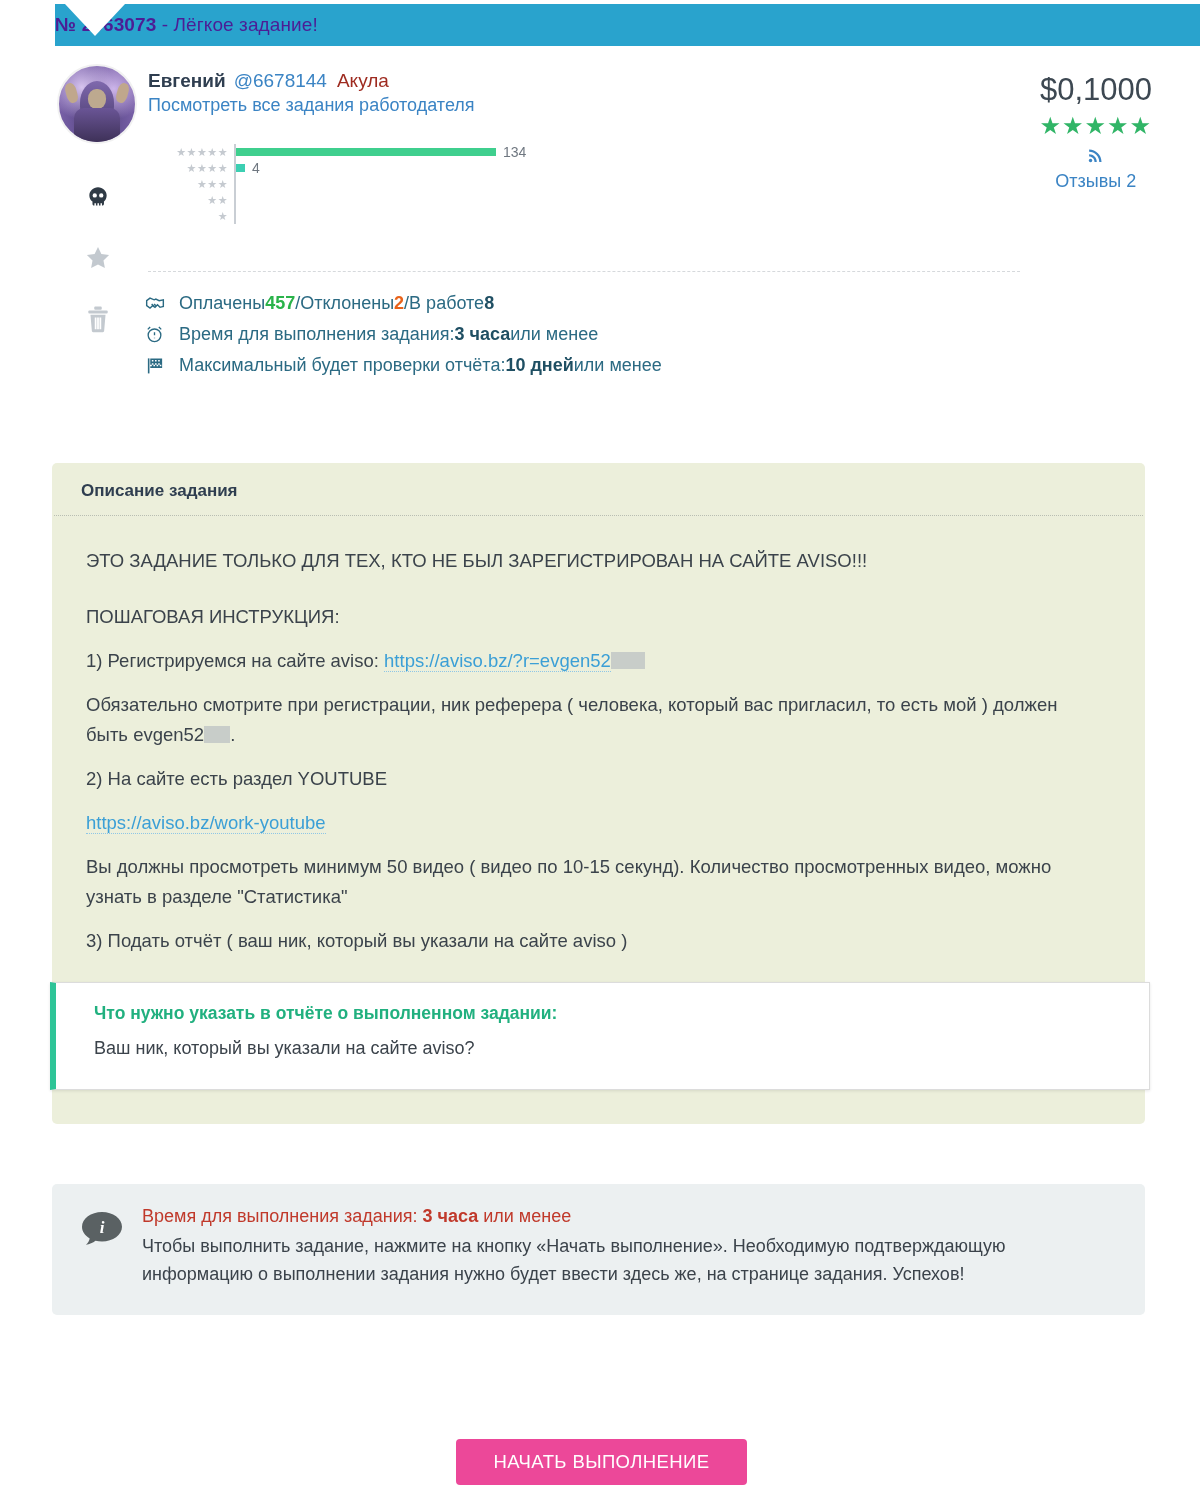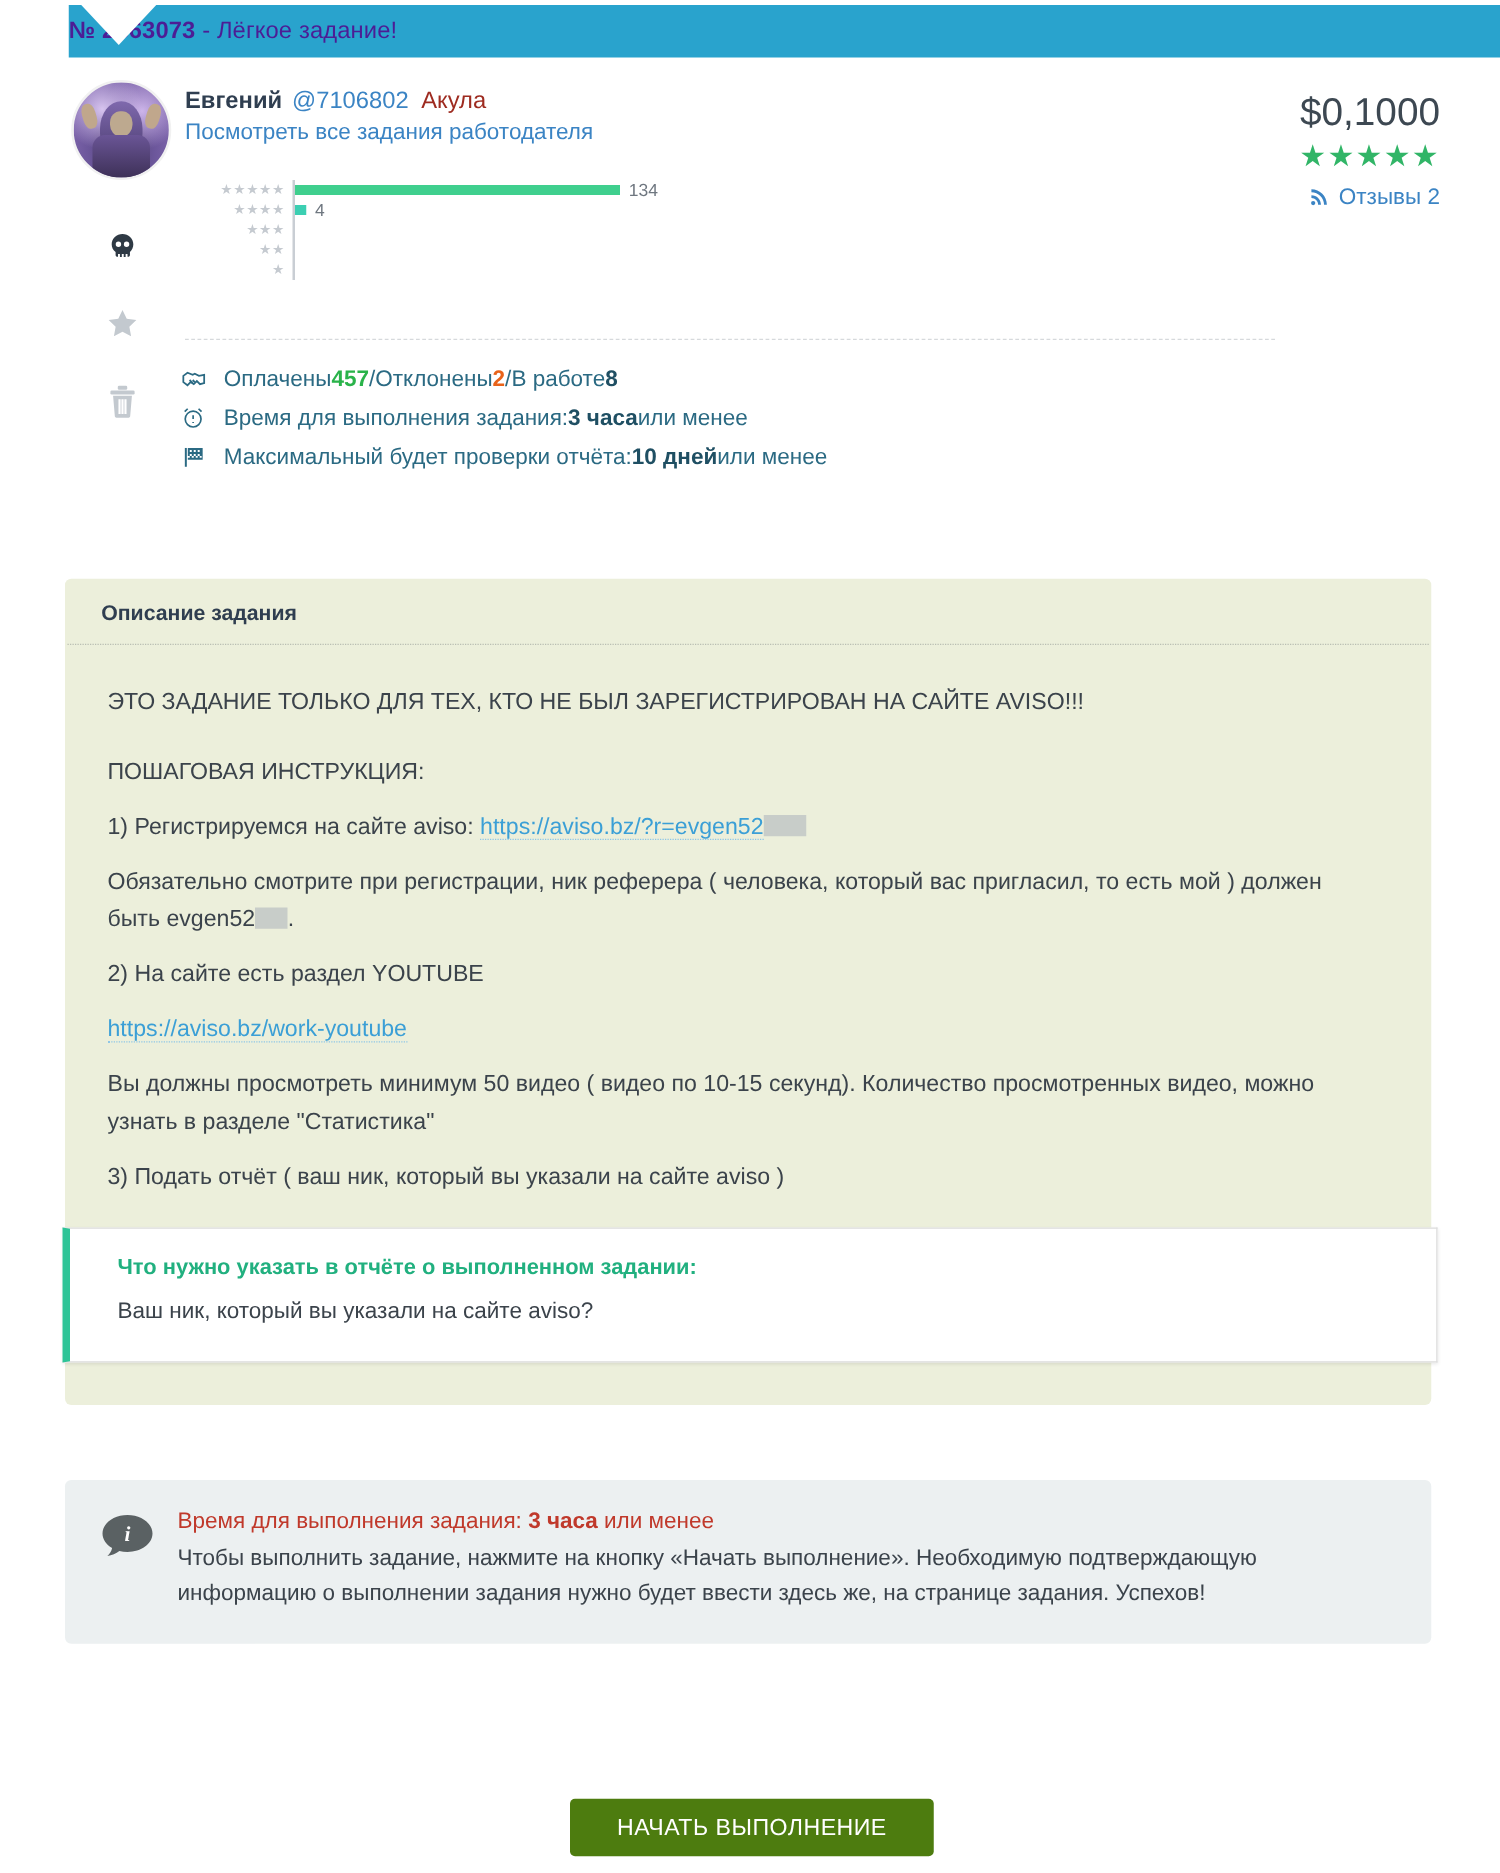--- a/index.html
+++ b/index.html
@@ -173,20 +173,21 @@
   .reviews-link {
     margin-top: 9px;
     font-size: 18px;
     color: #3b84c4;
     text-decoration: none;
     display: flex;
     align-items: center;
     justify-content: flex-end;
     gap: 7px;
     cursor: pointer;
+    flex-direction: column;
   }
 
   
   .divider {
     position: absolute;
     left: 148px; top: 271px;
     width: 872px;
     border-top: 1px dashed #d6d9dc;
   }
 
@@ -304,21 +305,21 @@
     font-size: 18px;
     color: #3b434b;
     line-height: 1.55;
   }
 
   
   .start-btn {
     position: absolute;
     left: 456px; top: 1439px;
     width: 291px; height: 46px;
-    background: #4d7c0f;
+    background: #ec4899;
     border: none;
     border-radius: 4px;
     color: #ffffff;
     font-size: 18.5px;
     letter-spacing: .4px;
     font-family: "Liberation Sans", sans-serif;
     cursor: pointer;
   }
 </style>
 </head>
@@ -354,21 +355,21 @@
   <div class="avatar">
     <div class="hand-l"></div>
     <div class="hand-r"></div>
     <div class="hood"></div>
     <div class="face"></div>
     <div class="body"></div>
   </div>
 
   <div class="employer">
     <div class="employer-line1">
-      <span class="emp-name">Евгений</span><span class="emp-id">@7106802</span><span class="emp-rank">Акула</span>
+      <span class="emp-name">Евгений</span><span class="emp-id">@6678144</span><span class="emp-rank">Акула</span>
     </div>
     <a class="employer-link">Посмотреть все задания работодателя</a>
   </div>
 
   <div class="histogram">
     <div class="hist-row">
       <span class="hist-stars">★★★★★</span>
       <span class="hist-axis"></span>
       <span class="hist-bar" style="width:260px"></span>
       <span class="hist-count">134</span>

